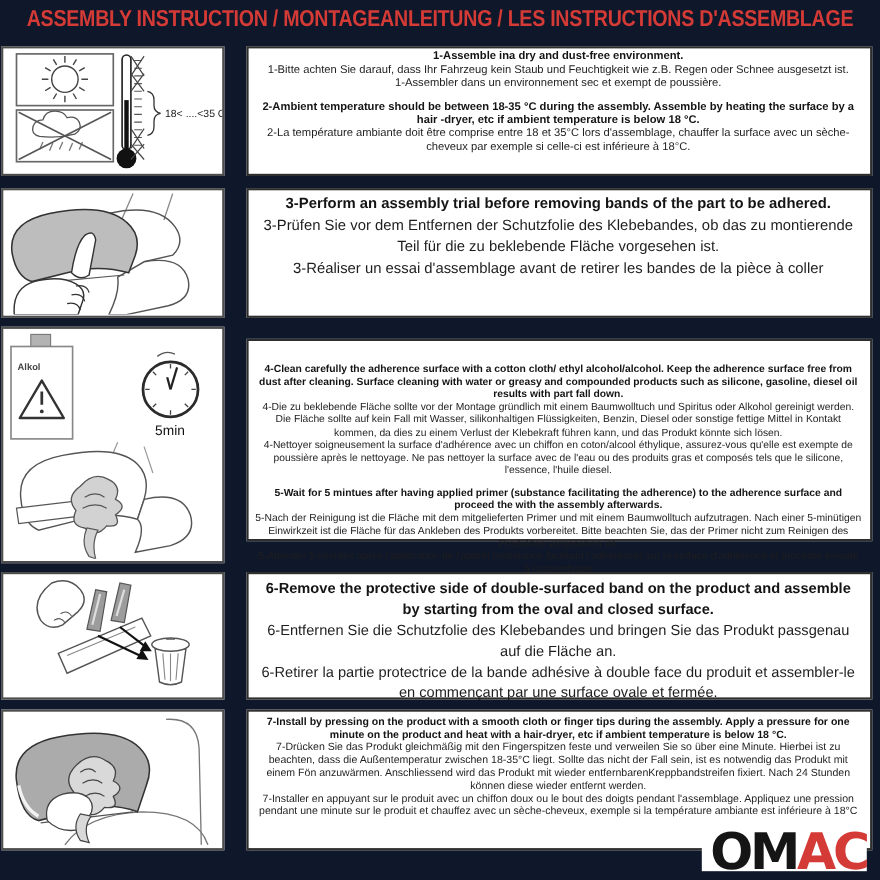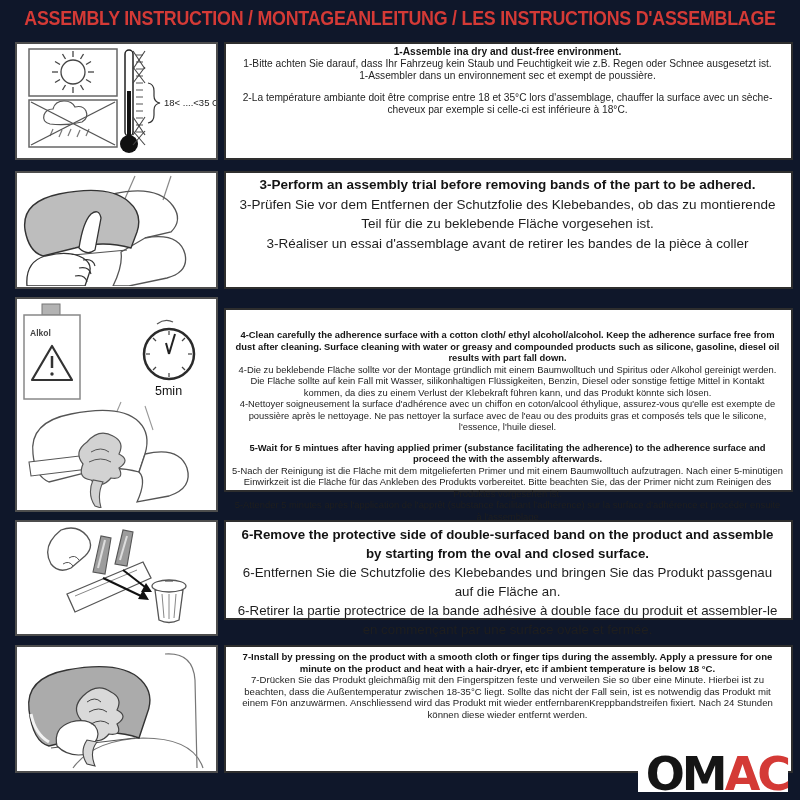--- a/index.html
+++ b/index.html
@@ -3,21 +3,21 @@
 <meta charset="utf-8">
 <style>
   html,body{margin:0;padding:0;background:#ffffff;}
   .page{position:relative;width:800px;height:800px;background:#0f172a;overflow:hidden;
         font-family:"Liberation Sans",sans-serif;color:#1e1e1e;}
   .title{position:absolute;top:6px;left:50%;white-space:nowrap;
          transform:translateX(-50%) scaleX(.85);transform-origin:center;
          font-size:21px;font-weight:bold;letter-spacing:-0.3px;}
   .row{position:absolute;left:0;top:0;width:800px;}
   .cell{position:absolute;box-sizing:border-box;background:#fff;text-align:center;}
-  .cell-left{left:15px;width:203px;border:2px solid #4d4d4d;
+  .cell-left{left:1px;width:203px;border:2px solid #4d4d4d;
              display:flex;align-items:center;justify-content:center;}
   .cell-right{left:224px;width:569px;border:2px solid #2e2e2e;padding:2px 8px 2px 6px;}
   p{margin:0;}
   .blk + .blk{margin-top:9px;}
   p.en{font-weight:bold;color:#141414;}
   .t-sm{font-size:10.2px;line-height:12.2px;}
   .t-xs{font-size:9.4px;line-height:11.5px;}
   .t-lg{font-size:13.5px;line-height:19.5px;}
   .t-md{font-size:13.3px;line-height:19px;}
   svg{display:block;}
@@ -102,20 +102,21 @@
         </g>
       </svg>
     </div>
     <div class="cell cell-right t-sm" style="top:42px;height:118px;">
       <div class="blk">
         <p class="en">1-Assemble ina dry and dust-free environment.</p>
         <p class="de">1-Bitte achten Sie darauf, dass Ihr Fahrzeug kein Staub und Feuchtigkeit wie z.B. Regen oder Schnee ausgesetzt ist.</p>
         <p class="fr">1-Assembler dans un environnement sec et exempt de poussière.</p>
       </div>
       <div class="blk">
+        <p class="en">2-Ambient temperature should be between 18-35 °C  during the assembly. Assemble by heating the surface by a hair -dryer, etc if ambient temperature is below 18 °C.</p>
         <p class="fr">2-La température ambiante doit être comprise entre 18 et 35°C lors d'assemblage, chauffer la surface avec un sèche-cheveux par exemple si celle-ci est inférieure à 18°C.</p>
       </div>
     </div>
   </div>
 
   <div class="row">
     <div class="cell cell-left" style="top:171px;height:118px;">
       <svg width="199" height="112" viewBox="0 0 199 112">
         <g stroke="#888" stroke-width="1.2" fill="none">
           <line x1="118" y1="2" x2="103" y2="36"></line>
@@ -227,21 +228,21 @@
           <g stroke="#888" stroke-width="1">
             <line x1="145" y1="68" x2="147" y2="92"></line>
               <line x1="152" y1="68" x2="152" y2="93"></line>
               <line x1="159" y1="68" x2="157" y2="92"></line>
           </g>
           <ellipse cx="152" cy="60" rx="17" ry="6" fill="#fff" stroke="#555" stroke-width="1.3"></ellipse>
           <line x1="148" y1="55" x2="156" y2="55" stroke="#555" stroke-width="1.2"></line>
         </g>
       </svg>
     </div>
-    <div class="cell cell-right t-md" style="top:520px;height:100px;padding-top:3px;">
+    <div class="cell cell-right t-md" style="top:520px;height:116px;padding-top:3px;">
       <div class="blk">
         <p class="en">6-Remove the protective side of double-surfaced band on the product and assemble by starting from the oval and closed surface.</p>
         <p class="de">6-Entfernen Sie die Schutzfolie des Klebebandes und bringen Sie das Produkt passgenau auf die Fläche an.</p>
         <p class="fr">6-Retirer la partie protectrice de la bande adhésive à double face du produit et assembler-le en commençant par une surface ovale et fermée.</p>
       </div>
     </div>
   </div>
 
   <div class="row">
     <div class="cell cell-left" style="top:645px;height:128px;">
@@ -258,20 +259,21 @@
             <path d="M72,62 Q82,56 90,62"></path>
             <path d="M74,74 Q84,68 92,74"></path>
         </g>
         <path d="M70,90 Q62,102 70,114 L78,116 Q72,102 80,92 Z" fill="#d9d9d9" stroke="#444" stroke-width="1.1"></path>
       </svg>
     </div>
     <div class="cell cell-right t-xs" style="top:645px;height:128px;padding-top:4px;font-size:9.6px;line-height:11.6px;">
       <div class="blk">
         <p class="en">7-Install by pressing on the product with a smooth cloth or finger tips during the assembly. Apply a pressure for one minute on the product and heat with a hair-dryer, etc if ambient temperature is below 18 °C.</p>
         <p class="de">7-Drücken Sie das Produkt gleichmäßig mit den Fingerspitzen feste und verweilen Sie so über eine Minute. Hierbei ist zu beachten, dass die Außentemperatur zwischen 18-35°C liegt. Sollte das nicht der Fall sein, ist es notwendig das Produkt mit einem Fön anzuwärmen. Anschliessend wird das Produkt mit wieder entfernbarenKreppbandstreifen fixiert. Nach 24 Stunden können diese wieder entfernt werden.</p>
+        <p class="fr">7-Installer en appuyant sur le produit avec un chiffon doux ou le bout des doigts pendant l'assemblage. Appliquez une pression pendant une minute sur le produit et chauffez avec un sèche-cheveux, exemple si la température ambiante est inférieure à 18°C</p>
       </div>
     </div>
   </div>
 
   <div class="logo">
     <span style="color:#151515;">OM</span><span style="color:#d43a36;">AC</span>
   </div>
 
 </div>
 

